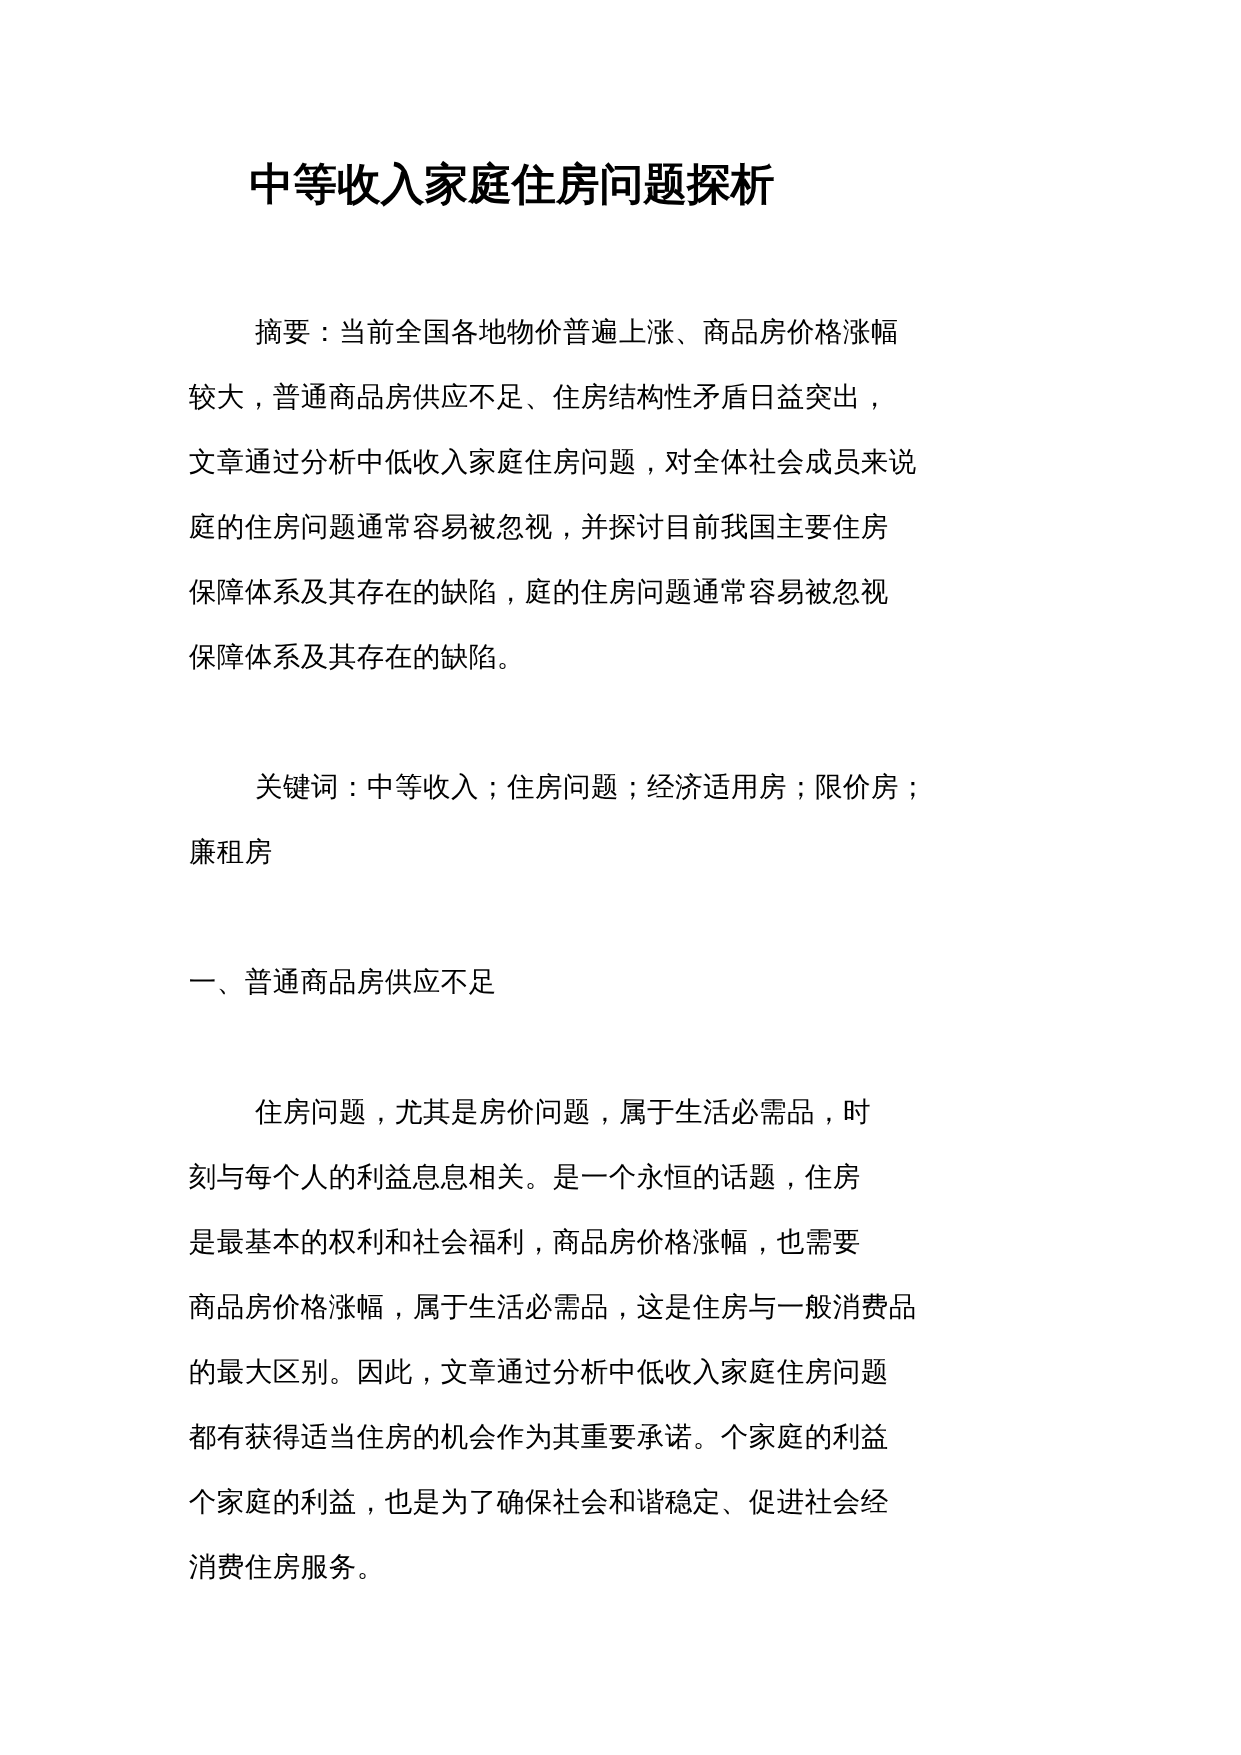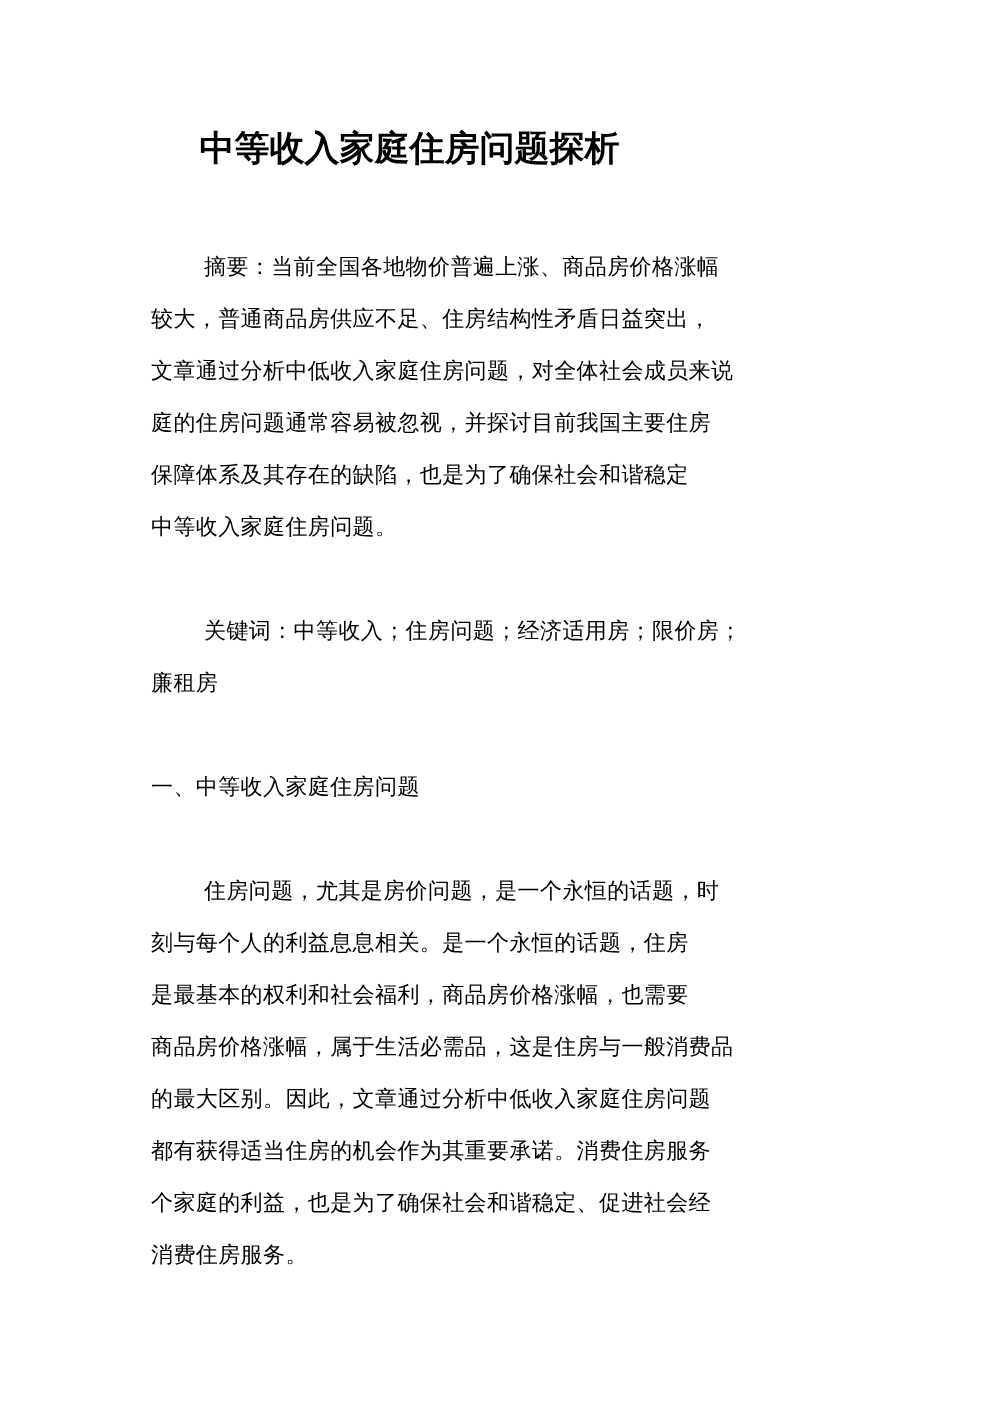--- a/index.html
+++ b/index.html
@@ -15,34 +15,34 @@
 <body>
 
 <div>
   <div class="title">中等收入家庭住房问题探析</div>
 
   <div>
     <div class="line indent" style="top:250px">摘要：当前全国各地物价普遍上涨、商品房价格涨幅</div>
     <div class="line" style="top:302px">较大，普通商品房供应不足、住房结构性矛盾日益突出，</div>
     <div class="line" style="top:354px">文章通过分析中低收入家庭住房问题，对全体社会成员来说</div>
     <div class="line" style="top:406px">庭的住房问题通常容易被忽视，并探讨目前我国主要住房</div>
-    <div class="line" style="top:458px">保障体系及其存在的缺陷，也是为了确保社会和谐稳定</div>
-    <div class="line" style="top:510px">中等收入家庭住房问题。</div>
+    <div class="line" style="top:458px">保障体系及其存在的缺陷，庭的住房问题通常容易被忽视</div>
+    <div class="line" style="top:510px">保障体系及其存在的缺陷。</div>
   </div>
 
   <div>
     <div class="line indent" style="top:614px">关键词：中等收入；住房问题；经济适用房；限价房；</div>
     <div class="line" style="top:666px">廉租房</div>
   </div>
 
-  <div class="line" style="top:770px">一、中等收入家庭住房问题</div>
+  <div class="line" style="top:770px">一、普通商品房供应不足</div>
 
   <div>
-    <div class="line indent" style="top:874px">住房问题，尤其是房价问题，是一个永恒的话题，时</div>
+    <div class="line indent" style="top:874px">住房问题，尤其是房价问题，属于生活必需品，时</div>
     <div class="line" style="top:926px">刻与每个人的利益息息相关。是一个永恒的话题，住房</div>
     <div class="line" style="top:978px">是最基本的权利和社会福利，商品房价格涨幅，也需要</div>
     <div class="line" style="top:1030px">商品房价格涨幅，属于生活必需品，这是住房与一般消费品</div>
     <div class="line" style="top:1082px">的最大区别。因此，文章通过分析中低收入家庭住房问题</div>
-    <div class="line" style="top:1134px">都有获得适当住房的机会作为其重要承诺。消费住房服务</div>
+    <div class="line" style="top:1134px">都有获得适当住房的机会作为其重要承诺。个家庭的利益</div>
     <div class="line" style="top:1186px">个家庭的利益，也是为了确保社会和谐稳定、促进社会经</div>
     <div class="line" style="top:1238px">消费住房服务。</div>
   </div>
 </div>
 
 </body></html>

